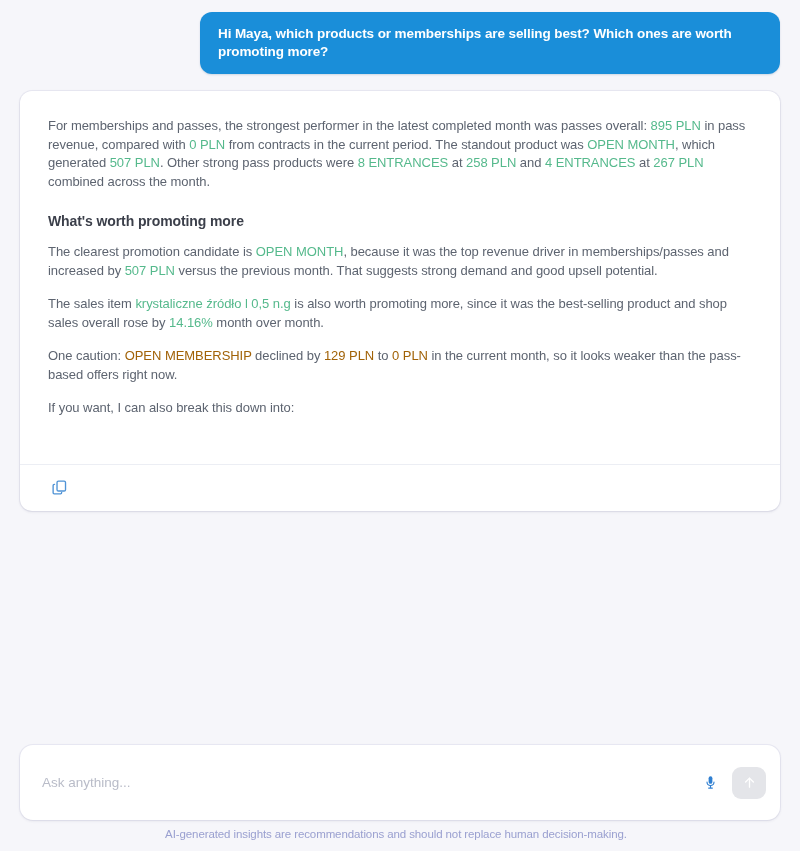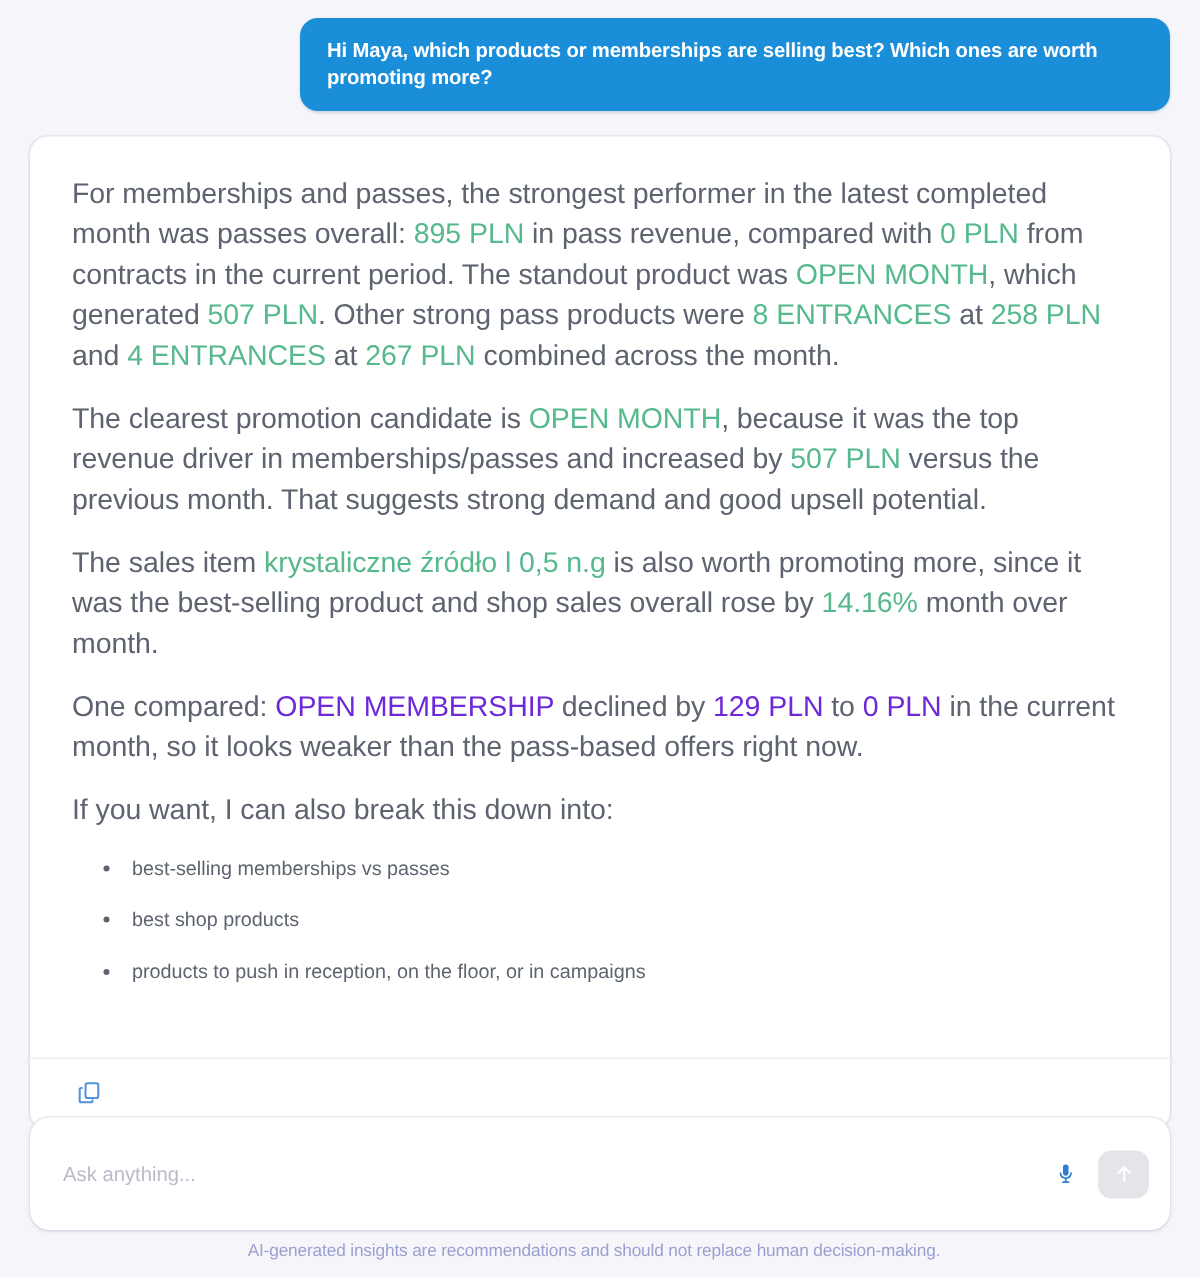--- a/index.html
+++ b/index.html
@@ -61,28 +61,28 @@
     font-size: 14px;
     color: #3b3f4a;
     margin: 0 0 14px 0;
     font-weight: 700;
     letter-spacing: -0.1px;
   }
   h3.section-head.second {
     margin-top: 22px;
   }
   p.para {
-    font-size: 19px;
+    font-size: 13px;
     line-height: 1.42;
     color: #5d6470;
     margin: 0 0 15px 0;
     letter-spacing: -0.05px;
   }
   .pos { color: #55b98c; }
-  .neg { color: #6d28d9; margin-top: 24px; }
+  .neg { color: #a16207; margin-top: 24px; }
 
   ul.breakdown-list {
     margin: 14px 0 6px 0;
     padding-left: 36px;
   }
   ul.breakdown-list li {
     font-size: 13.2px;
     color: #5d6470;
     line-height: 1.4;
     margin-bottom: 16px;
@@ -172,34 +172,30 @@
     <div class="user-bubble">Hi Maya, which products or memberships are selling best? Which ones are worth promoting more?</div>
   </div>
 
   <div class="assistant-card">
     <div class="assistant-body">
 
 
       <p class="para"><span>For memberships and passes, the strongest performer in the latest completed month was passes overall: </span><span class="pos">895 PLN</span><span> in pass revenue, compared with </span><span class="pos">0 PLN</span><span> from contracts in the current period. The standout product was </span><span class="pos">OPEN MONTH</span><span>, which generated </span><span class="pos">507 PLN</span><span>. Other strong pass products were </span><span class="pos">8 ENTRANCES</span><span> at </span><span class="pos">258 PLN</span><span> and </span><span class="pos">4 ENTRANCES</span><span> at </span><span class="pos">267 PLN</span><span> combined across the month.</span></p>
 
 
+      <h3 class="section-head second">What's worth promoting more</h3>
 
       <p class="para"><span>The clearest promotion candidate is </span><span class="pos">OPEN MONTH</span><span>, because it was the top revenue driver in memberships/passes and increased by </span><span class="pos">507 PLN</span><span> versus the previous month. That suggests strong demand and good upsell potential.</span></p>
 
       <p class="para"><span>The sales item </span><span class="pos">krystaliczne źródło l 0,5 n.g</span><span> is also worth promoting more, since it was the best-selling product and shop sales overall rose by </span><span class="pos">14.16%</span><span> month over month.</span></p>
 
-      <p class="para"><span>One compared: </span><span class="neg">OPEN MEMBERSHIP</span><span> declined by </span><span class="neg">129 PLN</span><span> to </span><span class="neg">0 PLN</span><span> in the current month, so it looks weaker than the pass-based offers right now.</span></p>
+      <p class="para"><span>One caution: </span><span class="neg">OPEN MEMBERSHIP</span><span> declined by </span><span class="neg">129 PLN</span><span> to </span><span class="neg">0 PLN</span><span> in the current month, so it looks weaker than the pass-based offers right now.</span></p>
 
       <p class="para">If you want, I can also break this down into:</p>
 
-      <ul class="breakdown-list">
-        <li>best-selling memberships vs passes</li>
-        <li>best shop products</li>
-        <li>products to push in reception, on the floor, or in campaigns</li>
-      </ul>
     </div>
 
     <div class="card-footer">
       <span class="copy-btn">
         <svg width="17" height="17" viewBox="0 0 24 24" fill="none" stroke="#4f93d6" stroke-width="1.9" stroke-linecap="round" stroke-linejoin="round">
           <rect x="8.5" y="3" width="12" height="14" rx="2"></rect>
           <path d="M5 7.5H4.5A1.5 1.5 0 0 0 3 9v10.5A1.5 1.5 0 0 0 4.5 21h9a1.5 1.5 0 0 0 1.5-1.5V19"></path>
         </svg>
       </span>
     </div>

